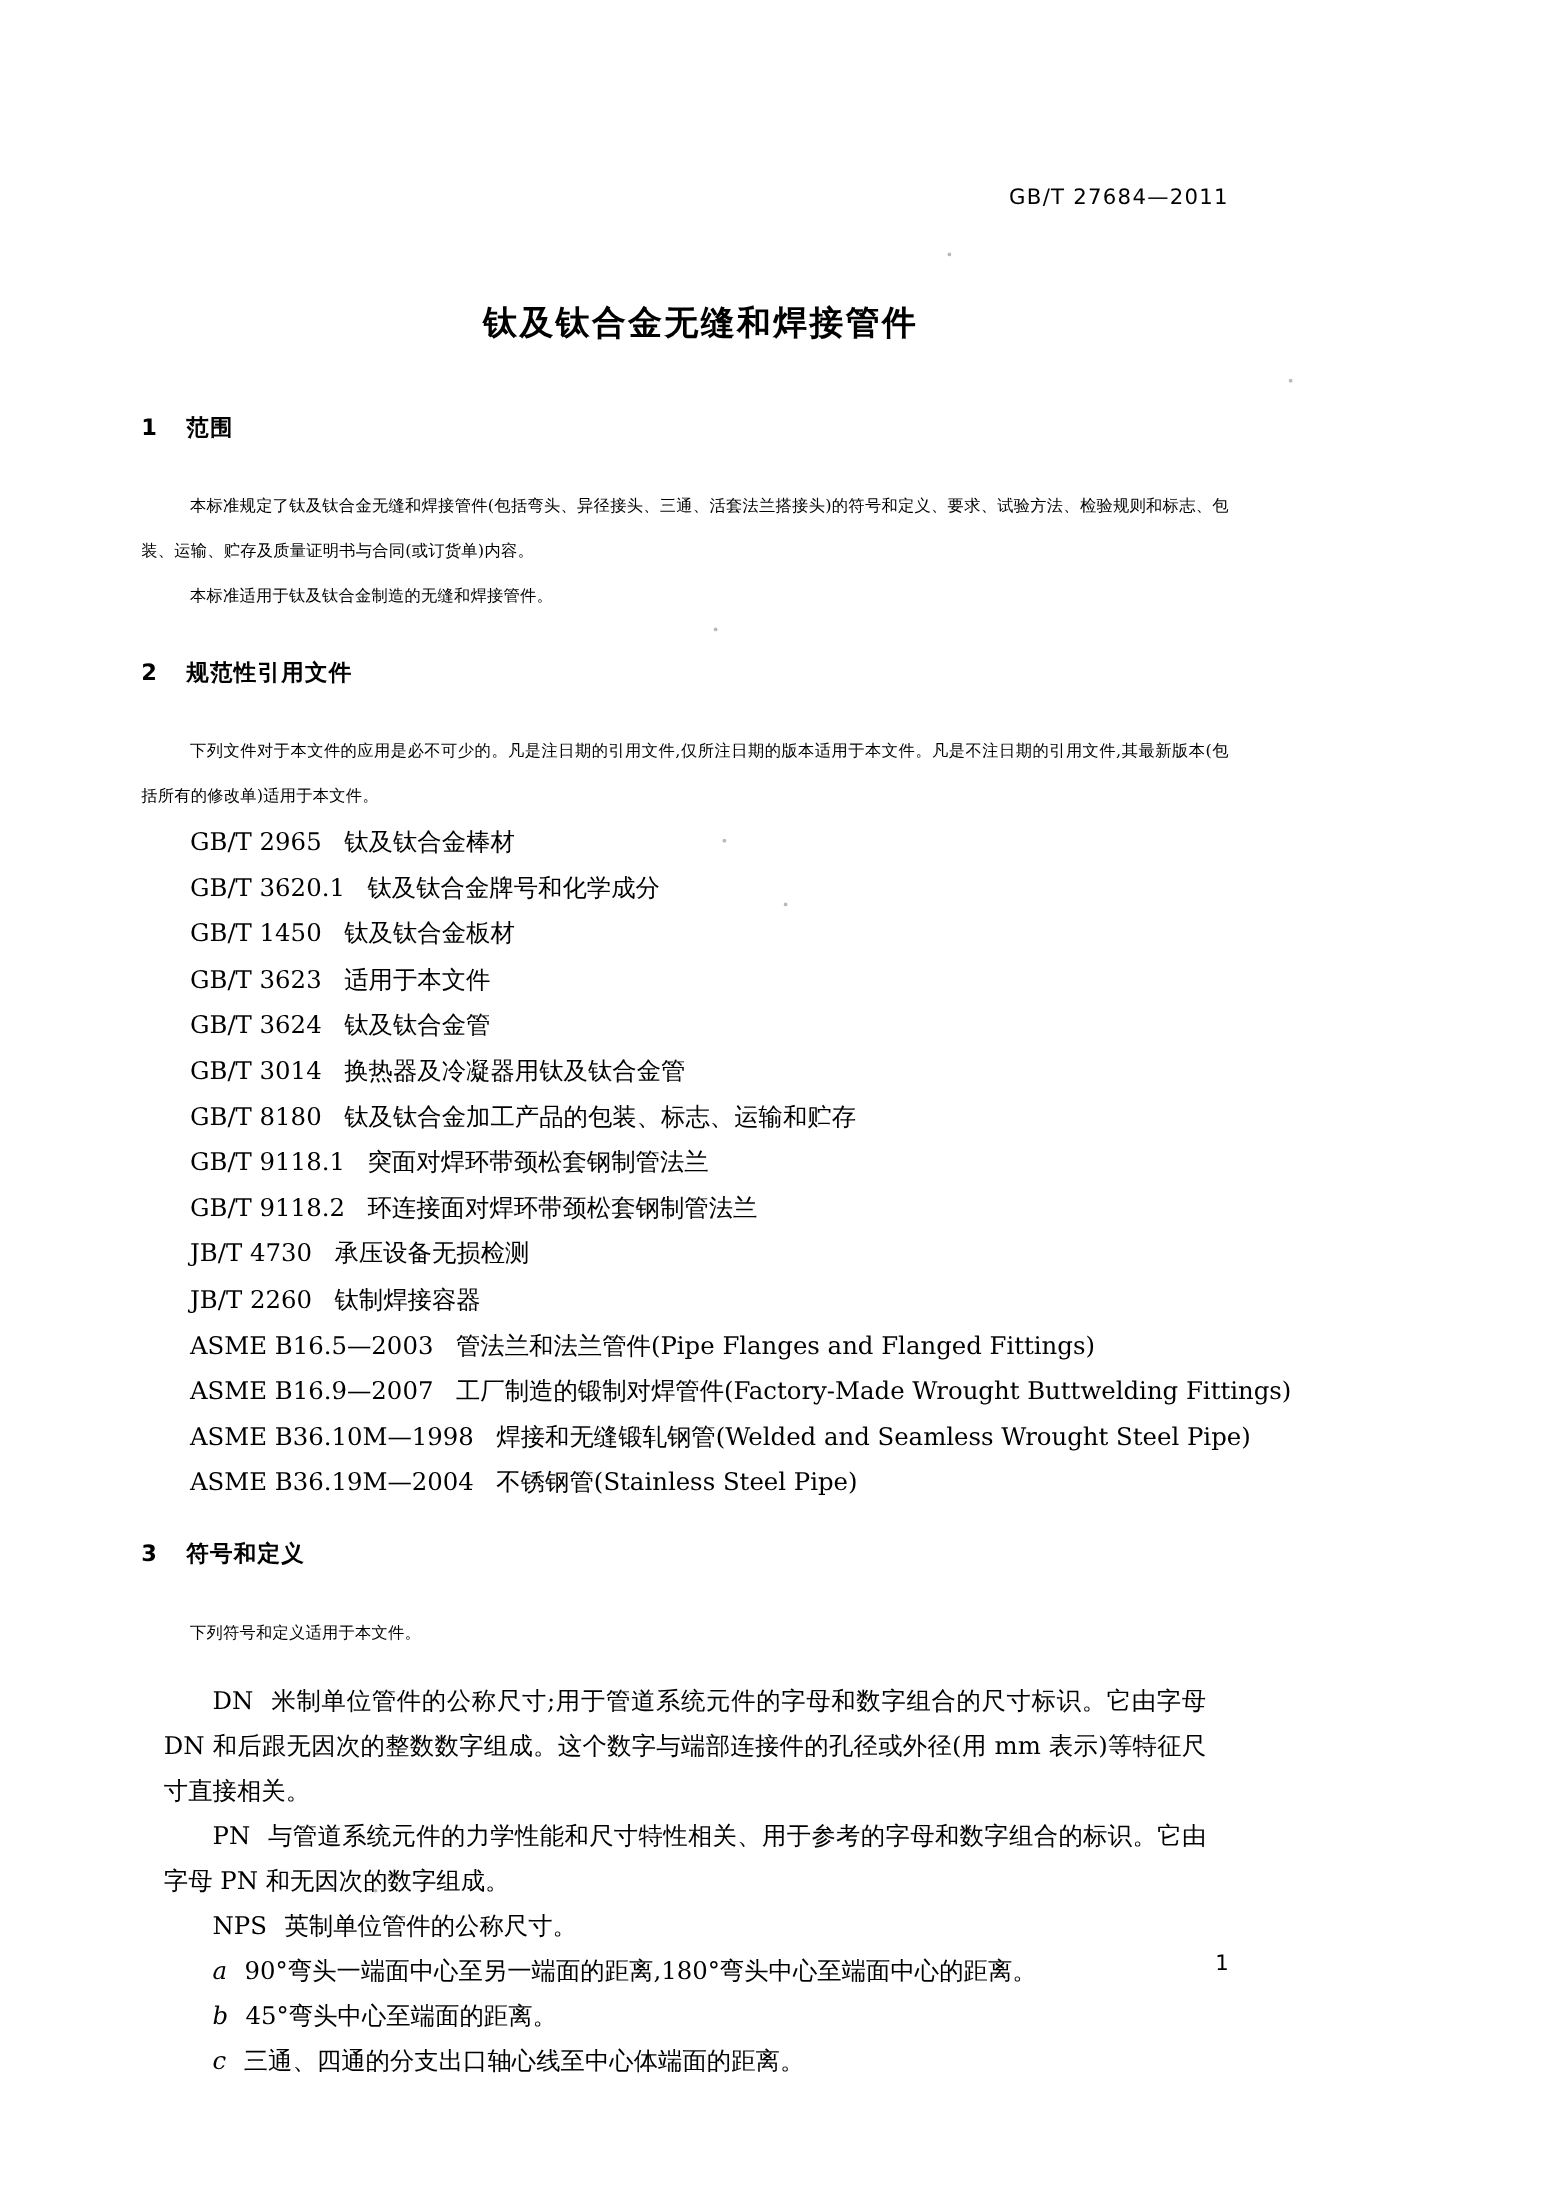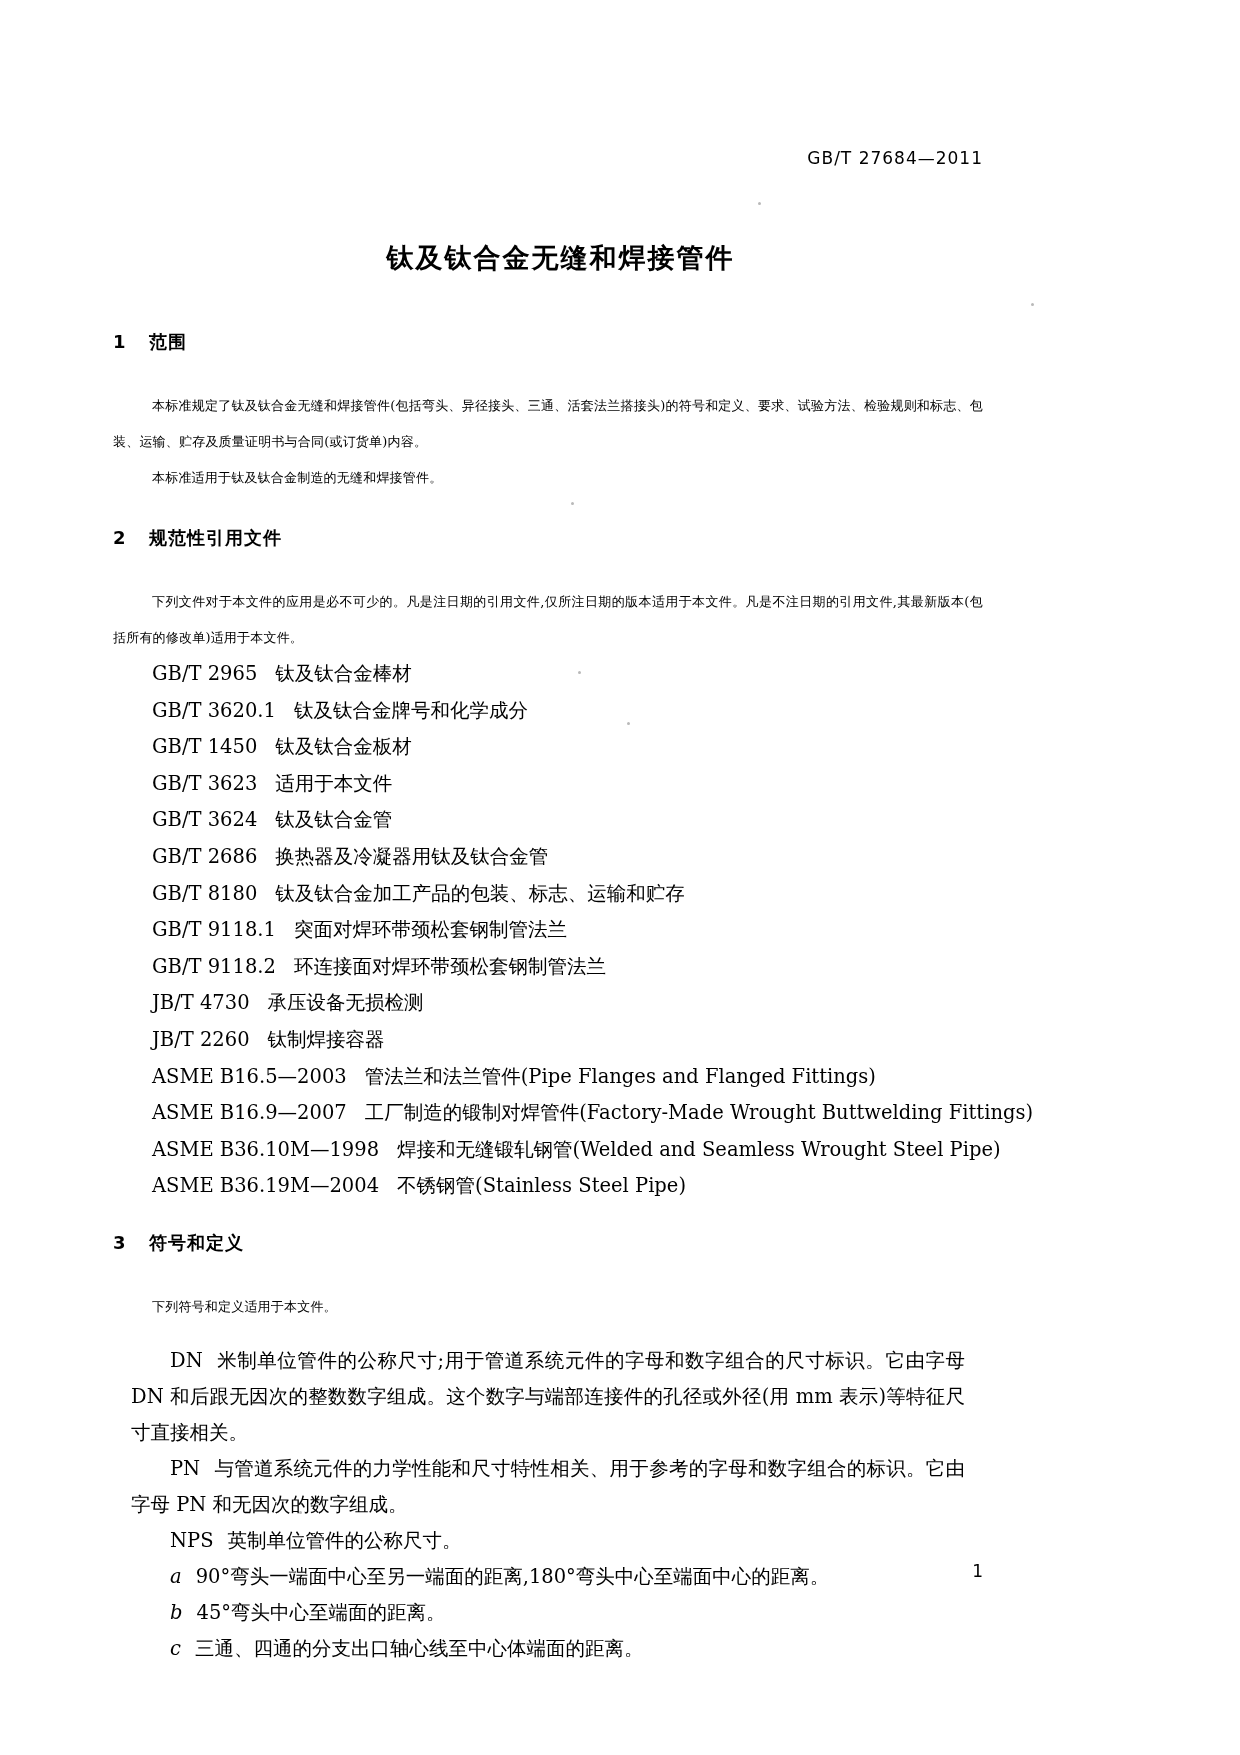--- a/index.html
+++ b/index.html
@@ -147,21 +147,21 @@
     </div>
     <div class="sp-34"></div>
     <p class="para">下列文件对于本文件的应用是必不可少的。凡是注日期的引用文件,仅所注日期的版本适用于本文件。凡是不注日期的引用文件,其最新版本(包括所有的修改单)适用于本文件。</p>
 
     <ul class="ref-list">
       <li><span class="code">GB/T 2965</span><span class="gap"></span><span>钛及钛合金棒材</span></li>
       <li><span class="code">GB/T 3620.1</span><span class="gap"></span><span>钛及钛合金牌号和化学成分</span></li>
       <li><span class="code">GB/T 1450</span><span class="gap"></span><span>钛及钛合金板材</span></li>
       <li><span class="code">GB/T 3623</span><span class="gap"></span><span>适用于本文件</span></li>
       <li><span class="code">GB/T 3624</span><span class="gap"></span><span>钛及钛合金管</span></li>
-      <li><span class="code">GB/T 2686</span><span class="gap"></span><span>换热器及冷凝器用钛及钛合金管</span></li>
+      <li><span class="code">GB/T 3014</span><span class="gap"></span><span>换热器及冷凝器用钛及钛合金管</span></li>
       <li><span class="code">GB/T 8180</span><span class="gap"></span><span>钛及钛合金加工产品的包装、标志、运输和贮存</span></li>
       <li><span class="code">GB/T 9118.1</span><span class="gap"></span><span>突面对焊环带颈松套钢制管法兰</span></li>
       <li><span class="code">GB/T 9118.2</span><span class="gap"></span><span>环连接面对焊环带颈松套钢制管法兰</span></li>
       <li><span class="code">JB/T 4730</span><span class="gap"></span><span>承压设备无损检测</span></li>
       <li><span class="code">JB/T 2260</span><span class="gap"></span><span>钛制焊接容器</span></li>
       <li><span class="code">ASME B16.5—2003</span><span class="gap"></span><span>管法兰和法兰管件(Pipe Flanges and Flanged Fittings)</span></li>
       <li><span class="code">ASME B16.9—2007</span><span class="gap"></span><span>工厂制造的锻制对焊管件(Factory-Made Wrought Buttwelding Fittings)</span></li>
       <li><span class="code">ASME B36.10M—1998</span><span class="gap"></span><span>焊接和无缝锻轧钢管(Welded and Seamless Wrought Steel Pipe)</span></li>
       <li><span class="code">ASME B36.19M—2004</span><span class="gap"></span><span>不锈钢管(Stainless Steel Pipe)</span></li>
     </ul>

